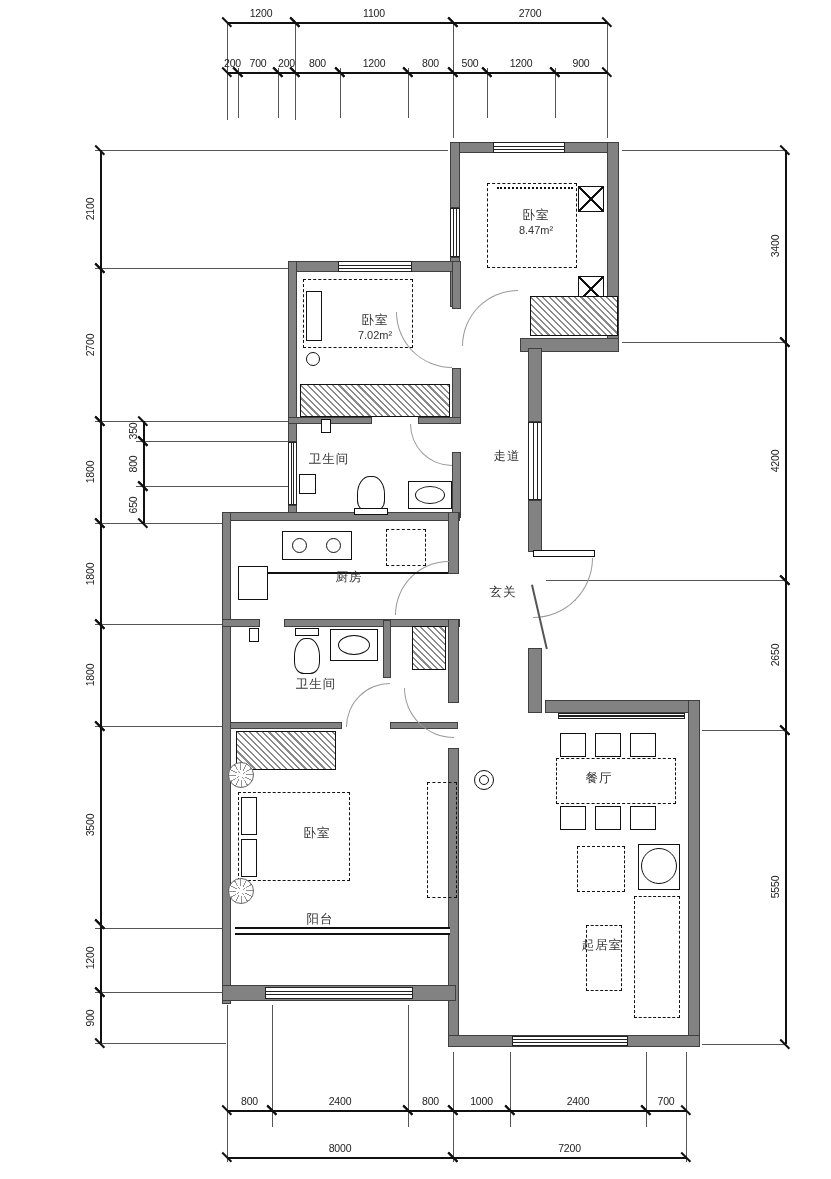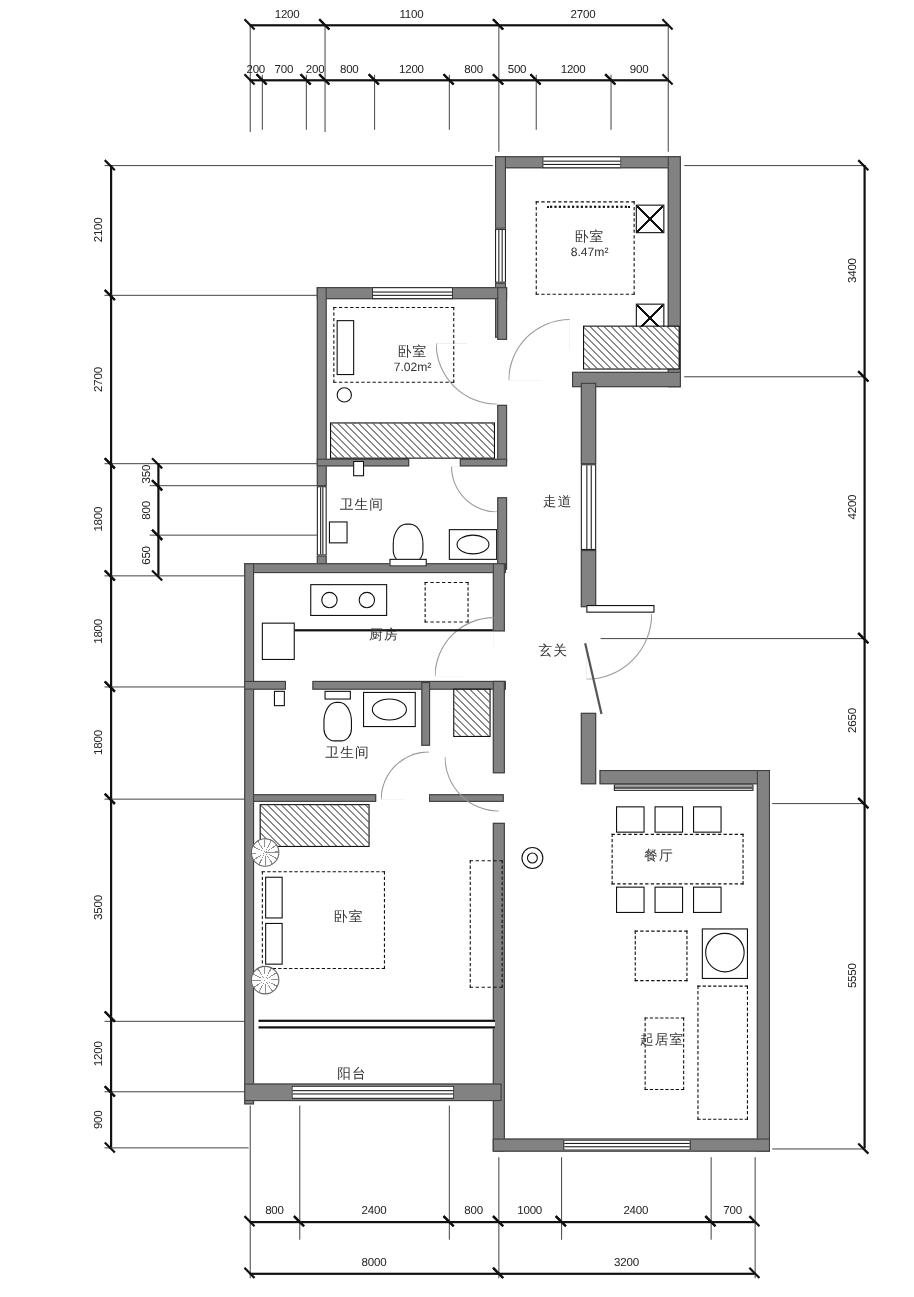--- a/index.html
+++ b/index.html
@@ -236,21 +236,21 @@
         <div class="dim-label h" style="left: 666px; top: 1107px;">700</div>
       </div>
       <div class="abs " style="left: 0px; top: 0px; width: 831px; height: 1179px;">
         <div class="abs dim-line" style="left: 227px; top: 1157px; width: 226px; height: 1.5px;"></div>
         <span class="tick" style="left: 227px; top: 1157px;"></span>
         <span class="tick" style="left: 453px; top: 1157px;"></span>
         <div class="dim-label h" style="left: 340px; top: 1154px;">8000</div>
         <div class="abs dim-line" style="left: 453px; top: 1157px; width: 233px; height: 1.5px;"></div>
         <span class="tick" style="left: 453px; top: 1157px;"></span>
         <span class="tick" style="left: 686px; top: 1157px;"></span>
-        <div class="dim-label h" style="left: 569.5px; top: 1154px;">3200</div>
+        <div class="dim-label h" style="left: 569.5px; top: 1154px;">7200</div>
       </div>
     </div>
   <div id="walls-layer" class="abs" style="left:0;top:0;width:100%;height:100%;">
       <div class="abs wall" style="left: 450px; top: 142px; width: 168px; height: 11px;"></div>
       <div class="abs wall" style="left: 607px; top: 142px; width: 12px; height: 210px;"></div>
       <div class="abs wall" style="left: 450px; top: 142px; width: 10px; height: 66px;"></div>
       <div class="abs wall" style="left: 450px; top: 257px; width: 10px; height: 50px;"></div>
       <div class="abs wall" style="left: 520px; top: 338px; width: 99px; height: 14px;"></div>
       <div class="abs wall" style="left: 288px; top: 261px; width: 173px; height: 11px;"></div>
       <div class="abs wall" style="left: 288px; top: 261px; width: 9px; height: 181px;"></div>
@@ -372,17 +372,17 @@
       </div>
       <div class="room-label" style="left: 599px; top: 778px;">
         <div>餐厅</div>
       </div>
       <div class="room-label" style="left: 317px; top: 833px;">
         <div>卧室</div>
       </div>
       <div class="room-label" style="left: 602px; top: 945px;">
         <div>起居室</div>
       </div>
-      <div class="room-label" style="left: 320px; top: 976px;">
+      <div class="room-label" style="left: 320px; top: 919px;">
         <div>阳台</div>
       </div>
     </div>
 </div>
 
 </body></html>

